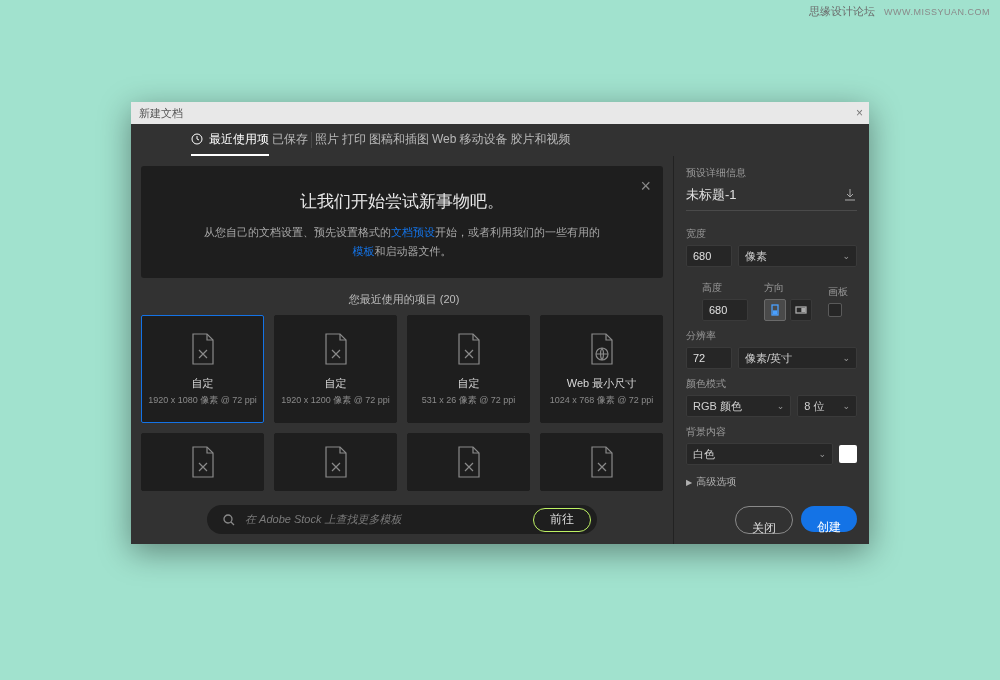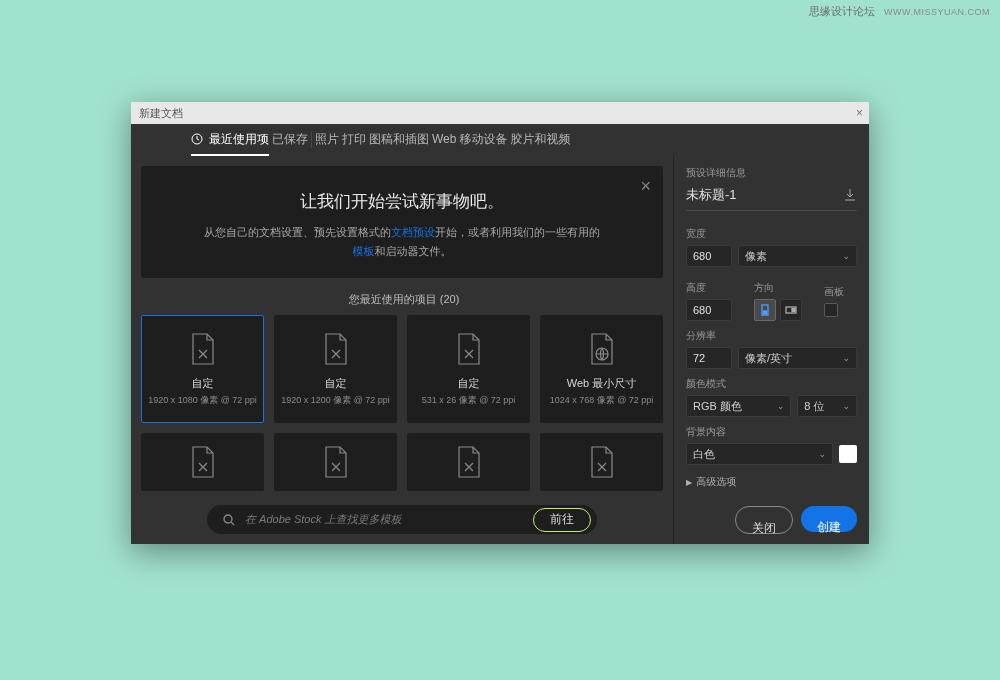--- a/index.html
+++ b/index.html
@@ -387,21 +387,21 @@
 
       <div class="field-label">宽度</div>
       <div class="row">
         <input class="input-sm" value="680" style="">
         <div class="select">
           <span>像素</span>
           <span class="chev">⌄</span>
         </div>
       </div>
 
-      <div class="row" style="margin-top:8px; gap:22px;">
+      <div class="row" style="margin-top:8px; gap:16px;margin-left:16px;">
         <div class="group-col">
           <div class="field-label">高度</div>
           <input class="input-sm" value="680" style="">
         </div>
         <div class="group-col">
           <div class="field-label">方向</div>
           <div class="orient">
             <div class="orient-btn active">
               <svg viewBox="0 0 12 12" fill="none" stroke="#4aa0ff" stroke-width="1.3">
                   <rect x="3" y="1" width="6" height="10"></rect>

